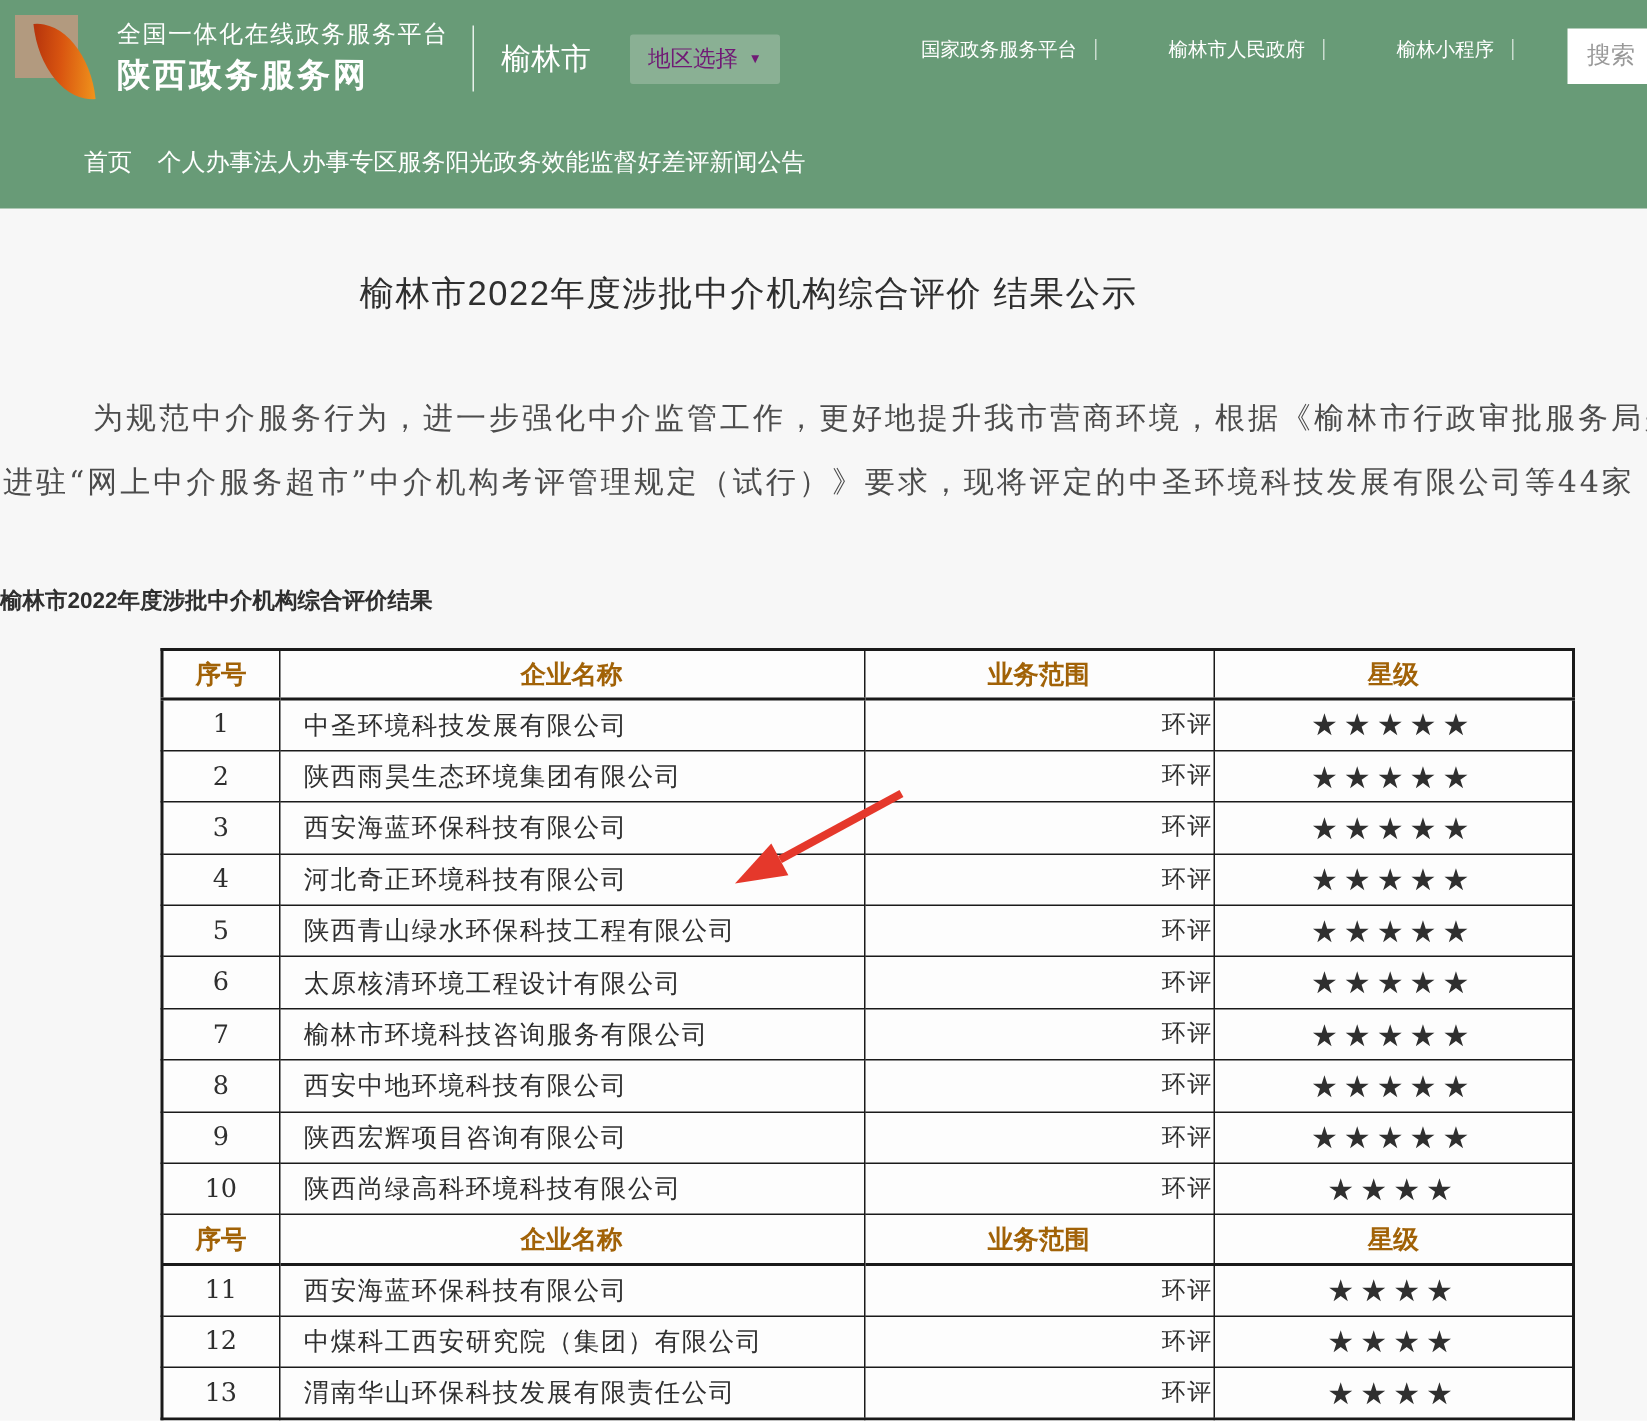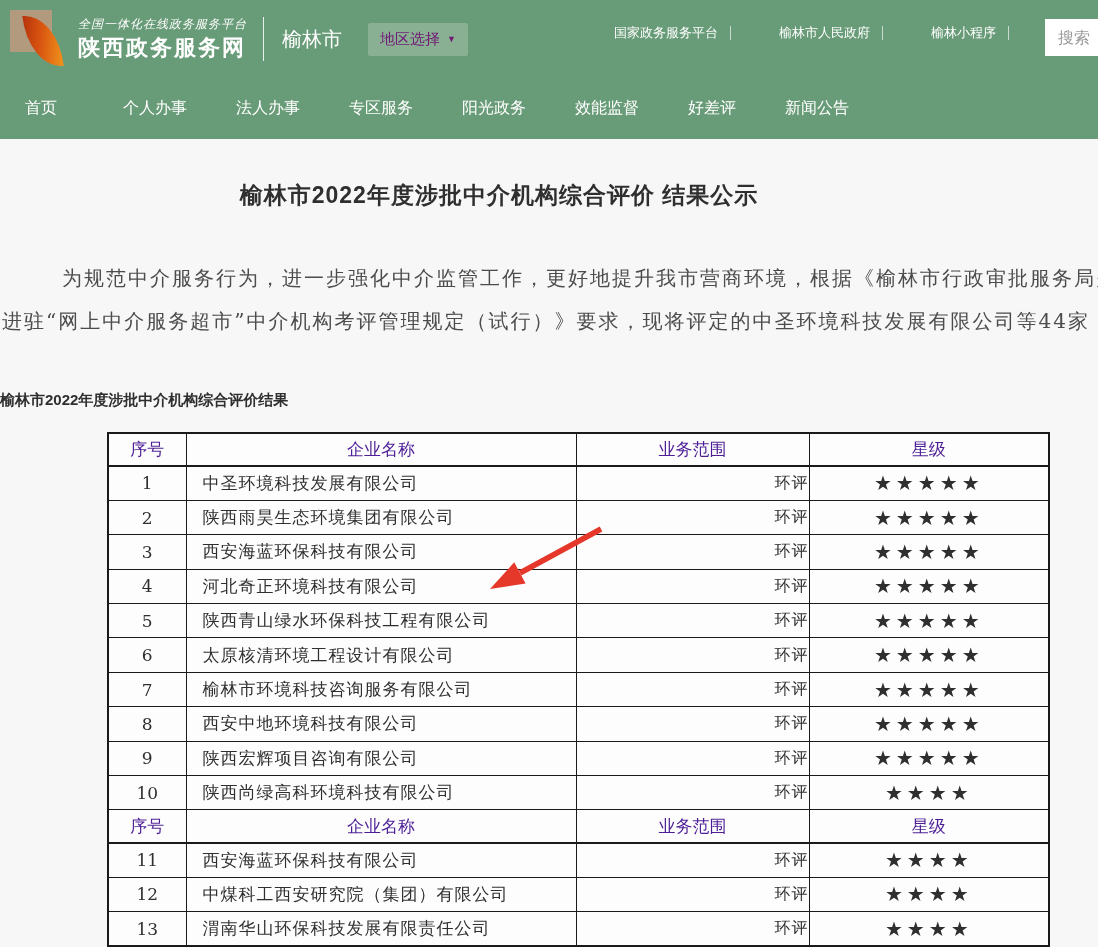--- a/index.html
+++ b/index.html
@@ -17,21 +17,21 @@
   .banner{
     position:absolute;left:0;top:0;width:100%;height:78px;
     background:var(--green);display:flex;align-items:center;padding-left:10px;
   }
   .logo{position:relative;width:58px;height:58px;flex:0 0 auto;margin-right:10px;}
   .logo .sq-tan{position:absolute;left:0;top:0;width:42px;height:42px;background:#b29a7f;}
   .logo .sq-orange{position:absolute;left:13px;top:13px;width:45px;height:45px;background:linear-gradient(135deg,#f18a12,#e2750a);}
   .logo .leaf{position:absolute;left:15px;top:4px;width:36px;height:54px;border-radius:0 100% 0 100%;
     background:linear-gradient(100deg,#b5330c 0%,#d95510 45%,#f0941c 100%);transform:rotate(-6deg);}
   .brand-text{color:#fff;line-height:1.25;}
-  .brand-small{font-size:12px;letter-spacing:1px;font-style:italic;}
+  .brand-small{font-size:16px;letter-spacing:1px;}
   .brand-big{font-size:22px;font-weight:bold;letter-spacing:2px;margin-top:2px;}
   .v-divider{width:1px;height:44px;background:rgba(255,255,255,.85);margin:0 18px 0 16px;}
   .city-label{color:#fff;font-size:20px;margin-right:26px;}
   .region-btn{
     display:flex;align-items:center;background:var(--green-light);color:#701a75;
     font-size:15px;padding:7px 12px;cursor:pointer;border-radius:2px;
   }
   .region-btn .caret{font-size:9px;margin-left:7px;}
   .top-right{
     position:absolute;left:578px;top:24px;display:flex;align-items:center;
@@ -39,32 +39,32 @@
   }
   .top-link{color:#fff;text-decoration:none;cursor:pointer;margin-left:36px;}
   .tl-sep{width:1px;height:14px;background:rgba(255,255,255,.65);margin:0 12px;}
   .register-link{color:#fff;font-weight:bold;margin-left:30px;cursor:pointer;}
 
   
   .navbar{
     position:absolute;left:0;top:78px;width:100%;height:61px;
     background:var(--green);display:flex;align-items:center;
   }
-  .nav-items{display:flex;align-items:center;padding-left:25px;gap:49px;}
+  .nav-items{display:flex;align-items:center;padding-left:56px;}
   .nav-item{color:#fff;font-size:16px;cursor:pointer;white-space:nowrap;}
   .nav-item:first-child{margin-right:17px;}
   .search-box{
     position:absolute;left:1045px;top:19px;width:110px;height:37px;
     background:#fff;color:#999;font-size:16px;line-height:37px;padding-left:13px;cursor:text;
   }
 
   
   .doc-title{
     position:absolute;left:0;top:180px;width:998px;text-align:center;
-    font-size:23px;font-weight:bold;color:#2f2f2f;letter-spacing:1px;
+    font-size:23px;font-weight:normal;color:#2f2f2f;letter-spacing:1px;
   }
   .para-line{
     position:absolute;white-space:nowrap;font-family:"DejaVu Serif","Liberation Serif",serif;
     font-size:20px;color:#4c4c4c;letter-spacing:2px;
   }
   .pl-0{left:62px;top:265px;}
   .pl-1{left:2px;top:308px;}
   .pl-2{left:2px;top:351px;}
   .table-caption{
     position:absolute;left:0;top:391px;width:1098px;text-align:left;
@@ -73,21 +73,21 @@
 
   
   table.eval{
     position:absolute;left:107px;top:432px;width:941px;
     border-collapse:collapse;table-layout:fixed;background:#fdfdfd;
     border:2px solid #1a1a1a;
   }
   table.eval th,table.eval td{border:1px solid #1a1a1a;overflow:hidden;}
   tr.header-row{height:33px;}
   tr.header-row th{
-    font-size:17px;font-weight:normal;color:#4c1d95;text-align:center;
+    font-size:17px;font-weight:bold;color:#a16207;text-align:center;
     border-bottom-width:2px;font-family:"Liberation Sans",sans-serif;
   }
   tr.data-row{height:34.4px;}
   tr.data-row td{font-family:"DejaVu Serif","Liberation Serif",serif;color:#2f2f2f;}
   td.c-no{text-align:center;font-size:17px;}
   td.c-name{text-align:left;padding-left:16px;font-size:17px;letter-spacing:1px;}
   td.c-scope{text-align:right;font-size:16px;letter-spacing:1px;padding-left:21px;}
   td.c-star{
     text-align:center;font-size:20px;letter-spacing:4px;color:var(--star-black);
     font-family:"DejaVu Sans",sans-serif;

